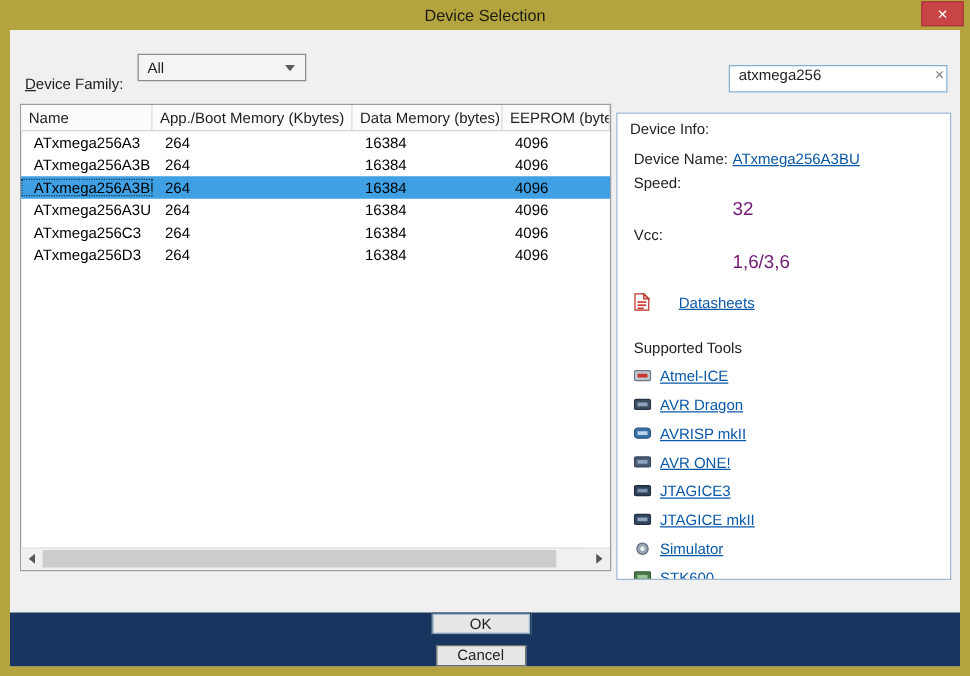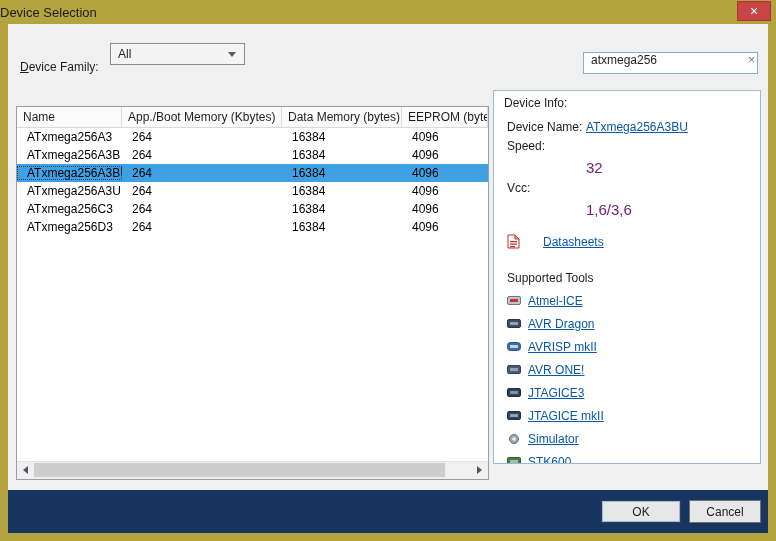--- a/index.html
+++ b/index.html
@@ -4,41 +4,41 @@
 <style>
   html,body{margin:0;padding:0;}
   body{
     width:776px;height:541px;position:relative;overflow:hidden;
     background:var(--titlebar,#B3A440);
     font-family:"Liberation Sans", sans-serif;
     -webkit-font-smoothing:antialiased;
   }
   
   .titlebar{position:absolute;top:0;left:0;right:0;height:24px;
-    display:flex;align-items:center;justify-content:flex-start;}
+    display:flex;align-items:center;justify-content:center;}
   .title-text{font-size:13px;color:#1d1c12;}
   .close-btn{position:absolute;top:1px;right:5px;width:34px;height:20px;
     background:var(--close,#C94444);color:#fff;display:flex;align-items:center;justify-content:center;
     font-size:14px;line-height:1;border:1px solid #a83636;box-sizing:border-box;cursor:default;}
   
   .content{position:absolute;top:24px;left:8px;right:8px;bottom:8px;background:#F0F0F0;}
   .accel::first-letter{text-decoration:underline;}
   .family-label{position:absolute;left:12px;top:36px;font-size:12px;color:#1e1e1e;}
   .combo{position:absolute;left:102px;top:19px;width:135px;height:22px;background:#F4F4F4;
     border:1px solid #8B8B8B;box-sizing:border-box;display:flex;align-items:center;}
   .combo-value{font-size:12px;color:#1e1e1e;padding-left:7px;flex:1;}
   .combo-chevron{width:0;height:0;border-left:4px solid transparent;border-right:4px solid transparent;
     border-top:5px solid #5a5a5a;margin-right:8px;}
   .searchbox{position:absolute;right:10px;top:28px;width:175px;height:22px;background:#fff;
     border:1px solid #86AECF;box-sizing:border-box;display:flex;align-items:flex-start;}
   .search-input{flex:1;border:0;outline:0;background:transparent;font-size:12px;color:#1e1e1e;
     padding:0 0 0 7px;font-family:"Liberation Sans",sans-serif;}
   .search-clear{width:18px;text-align:center;color:#7f7f7f;font-size:13px;line-height:1;cursor:default;}
   
-  .table{position:absolute;left:8px;top:82px;width:473px;height:374px;background:#fff;
+  .table{position:absolute;left:8px;top:59px;width:473px;height:374px;background:#fff;
     border:1px solid #989EA6;box-sizing:border-box;}
   .thead{display:flex;height:20px;background:#FBFBFB;border-bottom:1px solid #D9D9D9;}
   .th{font-size:12px;color:#1e1e1e;padding:3px 0 0 6px;box-sizing:border-box;
     border-right:1px solid #DCDCDC;white-space:nowrap;overflow:hidden;}
   .trow{display:flex;height:18px;align-items:center;}
   .c{font-size:12px;color:#000000;padding-left:10px;box-sizing:border-box;white-space:nowrap;overflow:hidden;}
   .col0{width:105px;} .col1{width:160px;} .col2{width:120px;} .col3{width:86px;}
   .trow.selected{background:var(--sel,#3FA0E3);}
   .trow.selected .col0{outline:1px dotted #14405e;outline-offset:-1px;}
   
@@ -57,21 +57,21 @@
   .field{display:flex;padding:0 0 5px 13px;}
   .flabel{font-size:12px;color:#1e1e1e;width:79px;flex:none;}
   .fvalue{font-size:15px;color:#701a75;margin-top:20px;}
   a.link{font-size:12px;color:var(--link,#0A58A8);text-decoration:underline;cursor:pointer;}
   .datasheet-row{display:flex;align-items:center;gap:23px;padding:11px 0 0 13px;}
   .tools-title{font-size:12px;color:#1e1e1e;padding:22px 0 4px 13px;}
   .tool-row{display:flex;align-items:center;gap:7px;padding:0 0 0 13px;height:23px;}
   .tool-icon{flex:none;display:flex;}
   
   .footer{position:absolute;left:0;right:0;bottom:0;height:43px;background:var(--footer,#17355E);
-    display:flex;align-items:center;justify-content:flex-end;gap:8px;padding-right:7px;box-sizing:border-box;}
+    display:flex;align-items:center;justify-content:flex-end;gap:8px;padding-right:7px;box-sizing:border-box;flex-direction:column;}
   .btn{height:23px;font-size:12px;font-family:"Liberation Sans",sans-serif;color:#1e1e1e;
     background:#E7E7E7;display:flex;align-items:center;justify-content:center;box-sizing:border-box;cursor:default;}
   .btn-ok{width:80px;border:1px solid #23415f;box-shadow:inset 0 0 0 1px #9dbad6;}
   .btn-cancel{width:72px;border:1px solid #6F6F6F;}
 </style>
 </head>
 <body style="--titlebar: #B3A440; --close: #C94444; --sel: #3FA0E3; --footer: #17355E; --link: #0A58A8;">
 
 <div class="titlebar">
   <span class="title-text">Device Selection</span>

